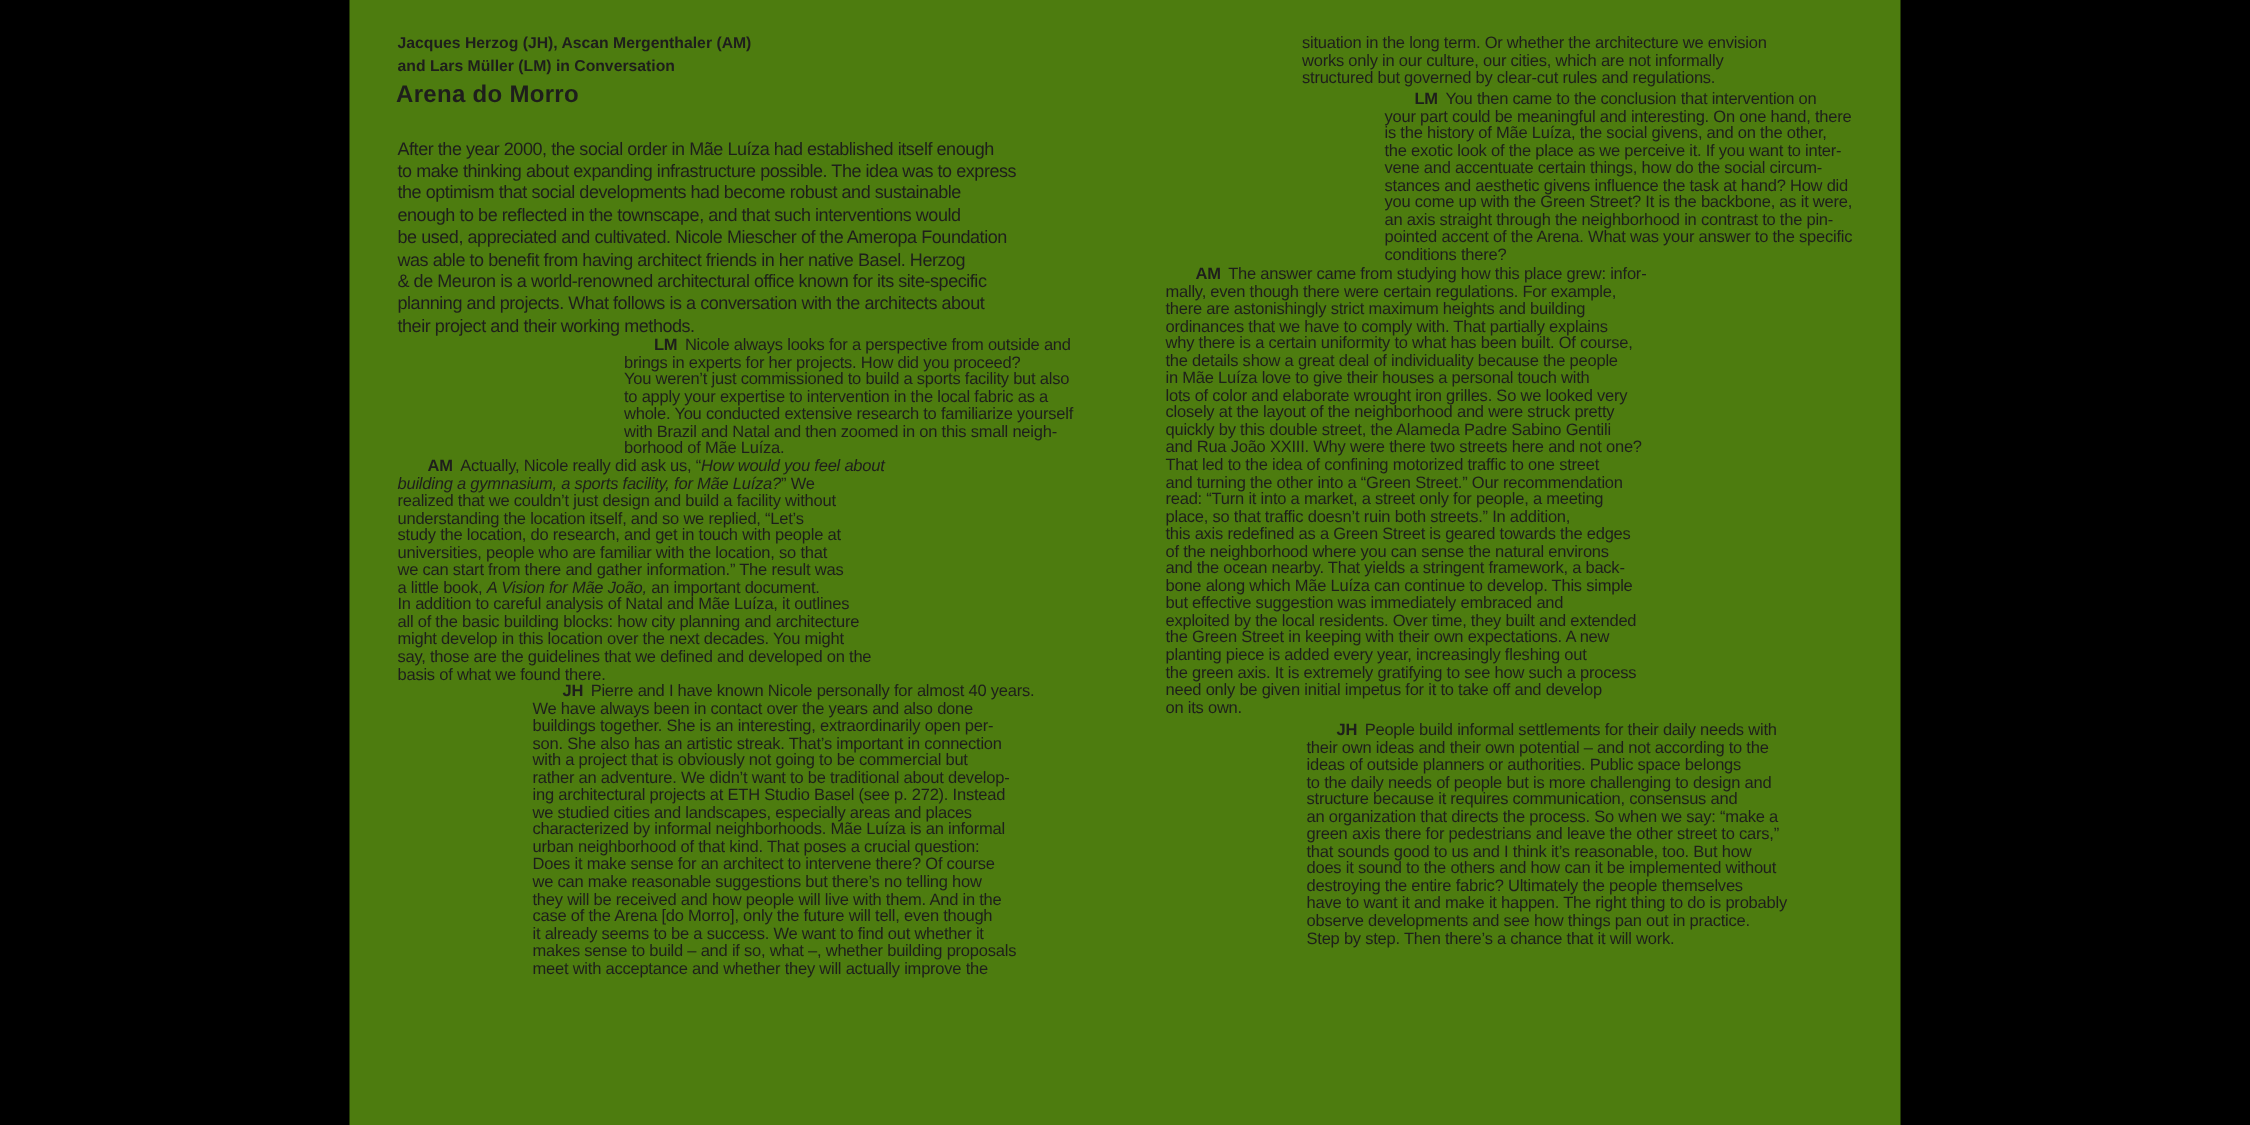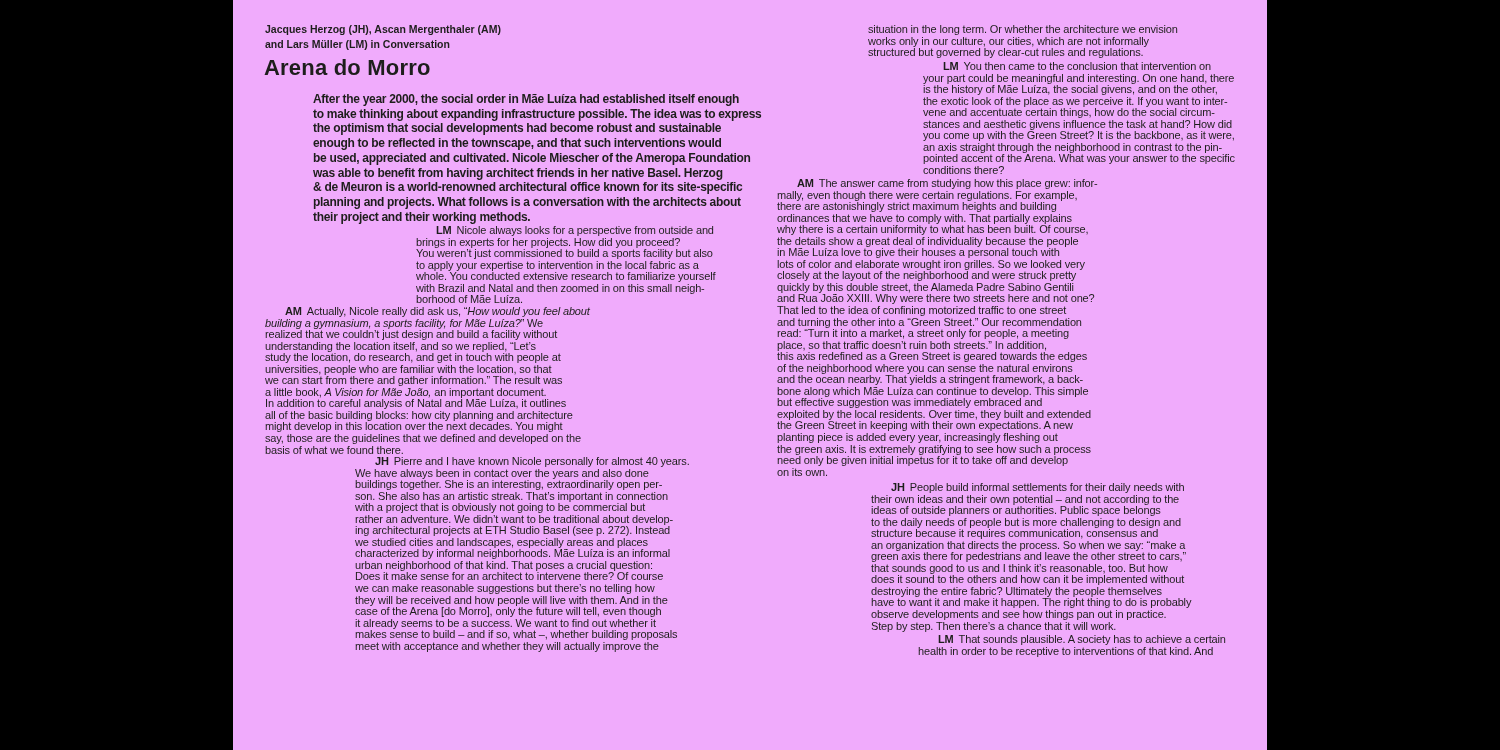--- a/index.html
+++ b/index.html
@@ -5,37 +5,37 @@
   html,body{margin:0;padding:0;}
   body{
     width:1500px;height:750px;
     background:#000;
     overflow:hidden;
     font-family:"Liberation Sans","DejaVu Sans",sans-serif;
     position:relative;
   }
   #spread{
     position:absolute;left:233px;top:0;width:1034px;height:750px;
-    background:#f0abfc;color:#1e1e1c;
+    background:#4d7c0f;color:#1e1e1c;
   }
   .abs{position:absolute;margin:0;}
   #byline{
     left:32px;top:22px;
     font-size:10.5px;font-weight:700;line-height:14.5px;
     white-space:pre;letter-spacing:0;
   }
   #title{
     left:31px;top:55px;
-    font-size:22px;font-weight:700;letter-spacing:0.2px;
+    font-size:16px;font-weight:700;letter-spacing:0.2px;
     white-space:pre;
   }
   #intro{
     left:32px;top:92px;
-    font-size:12px;font-weight:700;line-height:14.7px;
-    letter-spacing:-0.3px;white-space:pre;margin-left:48px;
+    font-size:12px;font-weight:400;line-height:14.7px;
+    letter-spacing:-0.3px;white-space:pre;
   }
   .conv{
     font-size:11px;line-height:11.55px;letter-spacing:-0.15px;
     white-space:pre;
   }
   .spk{font-weight:700;margin-right:5px;padding-left:20px;}
   .body{white-space:pre;}
   
   #lm1{left:183px;top:225px;}
   #am1{left:32px; top:306px;}
@@ -155,16 +155,14 @@
 structure because it requires communication, consensus and
 an organization that directs the process. So when we say: “make a
 green axis there for pedestrians and leave the other street to cars,”
 that sounds good to us and I think it’s reasonable, too. But how
 does it sound to the others and how can it be implemented without
 destroying the entire fabric? Ultimately the people themselves
 have to want it and make it happen. The right thing to do is probably
 observe developments and see how things pan out in practice.
 Step by step. Then there’s a chance that it will work.</span></p>
 
-  <p id="lm3" class="abs conv"><b class="spk">LM</b><span class="body rich">That sounds plausible. A society has to achieve a certain
-health in order to be receptive to interventions of that kind. And</span></p>
 
 </div>
 
 </body></html>

